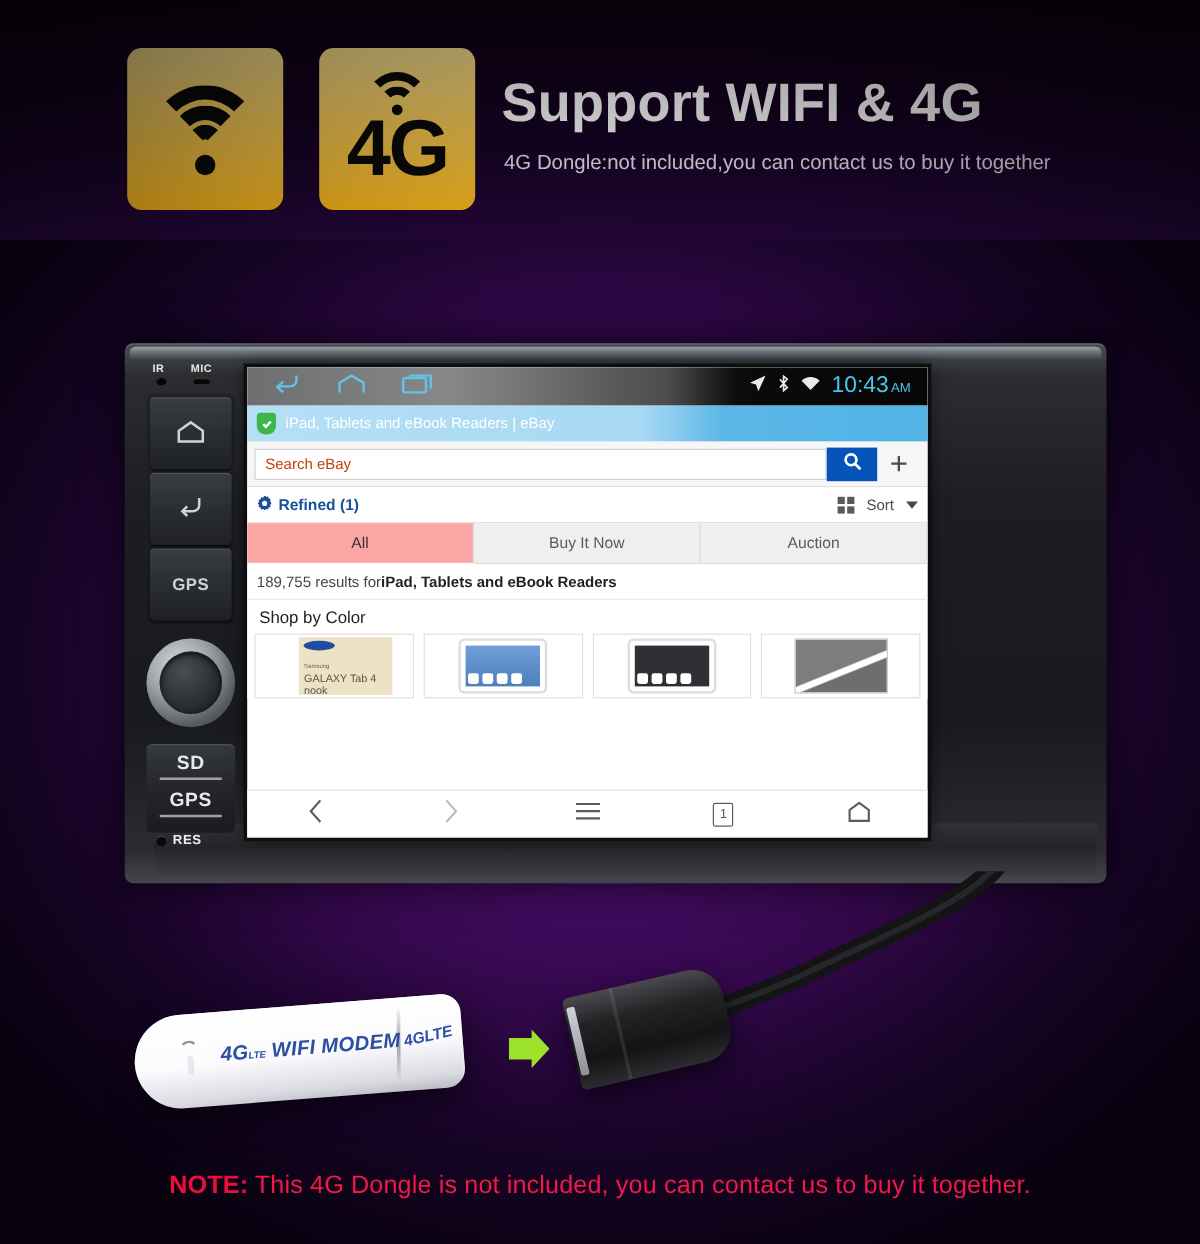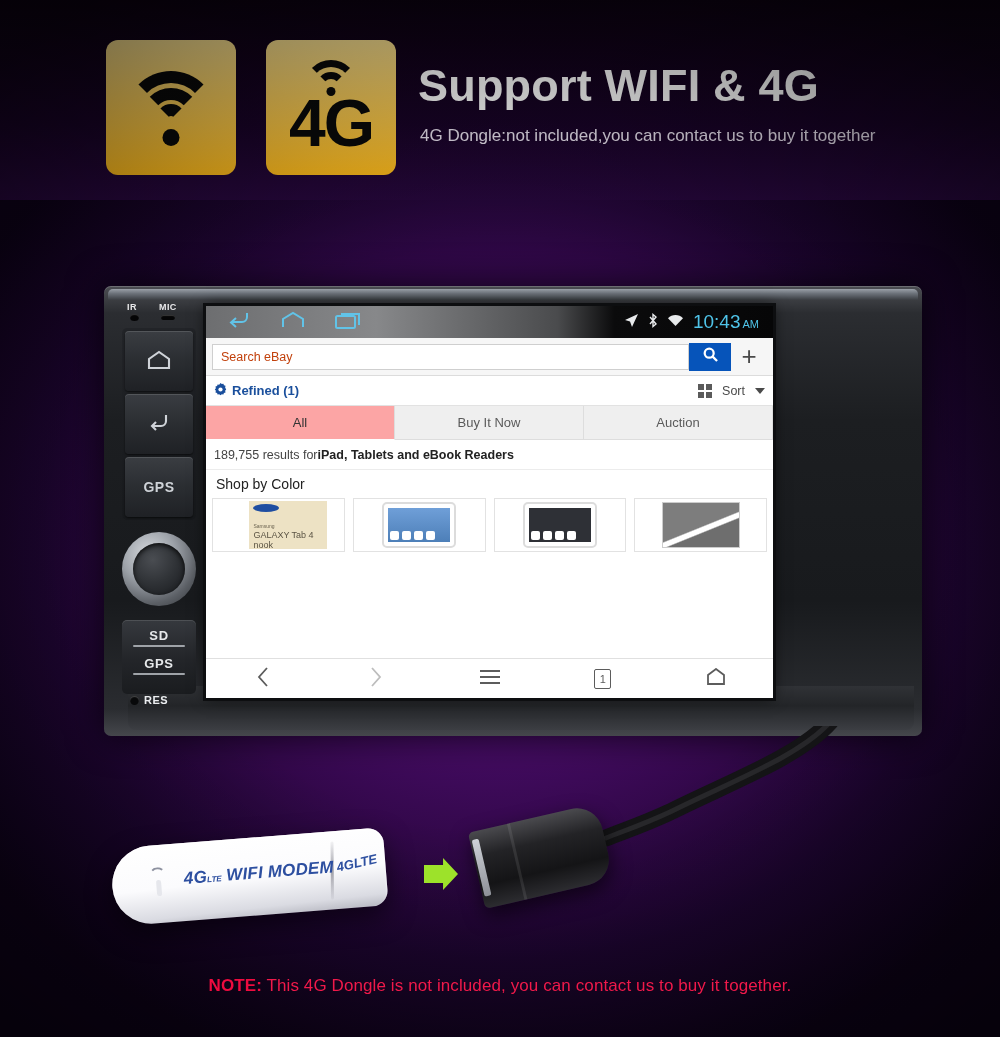--- a/index.html
+++ b/index.html
@@ -94,21 +94,21 @@
   .hw-btn svg { stroke: #cfd3d8; fill: none; stroke-width: 2.1; }
   .knob { position: absolute; left: 6px; top: 234px; width: 74px; height: 74px; border-radius: 50%;
           background: radial-gradient(circle at 36% 30%, #d7dade 0%, #9da2a9 38%, #5c6066 70%, #2e3135 100%); }
   .knob::after { content:""; position: absolute; left: 11px; top: 11px; width: 52px; height: 52px;
                  border-radius: 50%;
                  background: radial-gradient(circle at 38% 32%, #4a4d52 0%, #303337 48%, #17191c 100%);
                  box-shadow: inset 0 2px 5px rgba(0,0,0,.8); }
   .slot-box { position: absolute; left: 6px; top: 322px; width: 74px; height: 74px; border-radius: 5px;
               background: linear-gradient(180deg,#36393e 0%, #24262a 50%, #1a1c1f 100%);
               box-shadow: inset 0 1px 0 rgba(255,255,255,.12); padding-top: 8px; }
-  .slot-lbl { color: #e6e8ea; font-size: 13px; font-weight: bold; text-align: center;
+  .slot-lbl { color: #e6e8ea; font-size: 16px; font-weight: bold; text-align: center;
               letter-spacing: .6px; margin-bottom: 2px; }
   .slot-line { width: 52px; height: 2px; margin: 0 auto 9px; background: #9fa3a8; border-radius: 1px; }
   .res-wrap { position: absolute; left: 14px; bottom: 16px; display: flex; align-items: center; gap: 5px; text-align: center; }
   .res-hole { width: 9px; height: 9px; border-radius: 50%; background: #08090a;
               box-shadow: inset 0 1px 1px rgba(255,255,255,.25); }
   .res-lbl { color: #eceef0; font-size: 11px; font-weight: bold; letter-spacing: .5px; }
 
   
   .screen { position: absolute; left: 102px; top: 20px; width: 567px; height: 392px;
             background: #fff; overflow: hidden;
@@ -227,21 +227,21 @@
               box-shadow: 0 8px 20px rgba(0,0,0,.6); }
   .usb-lip { position: absolute; left: 2px; top: 8px; width: 7px; height: 58px;
              background: linear-gradient(180deg,#cfd2d8,#8d9097); border-radius: 2px; }
   .usb-ring { position: absolute; left: 40px; top: 0; width: 3px; height: 100%;
               background: rgba(255,255,255,.09); }
   .green-arrow { position: absolute; left: 424px; top: 858px; width: 34px; height: 32px;
                  background: #9de22a; filter: drop-shadow(0 0 7px rgba(157,226,42,.75));
                  clip-path: polygon(0% 22%, 56% 22%, 56% 0%, 100% 50%, 56% 100%, 56% 78%, 0% 78%); }
 
   .note { position: absolute; left: 0; top: 976px; width: 1000px; text-align: center;
-          font-size: 17px; color: #f0194a; letter-spacing: .1px; }
+          font-size: 21px; color: #f0194a; letter-spacing: .1px; }
   .note b { color: #ee0b3f; font-weight: bold; }
 </style>
 </head>
 <body>
 
 <div class="header">
   <div class="tile t1">
     <div class="wifi-glyph">
       <i class="a"></i>
         <i class="b"></i>
@@ -343,20 +343,28 @@
         </span>
         <span>
           <svg width="17" height="13" viewBox="0 0 17 13">
             <path d="M8.5 12 L1 4.2 a10.6 10.6 0 0 1 15 0 Z"></path>
           </svg>
         </span>
         <span class="clock"><span>10:43</span><span class="ampm">AM</span></span>
       </div>
     </div>
 
+    <div class="tabbar">
+      <div class="tab-shield">
+        <svg width="9" height="9" viewBox="0 0 10 10">
+            <path d="M1.5 5 L4 7.5 L8.5 2.5"></path>
+          </svg>
+      </div>
+      <div class="tab-title">iPad, Tablets and eBook Readers | eBay</div>
+    </div>
 
 
     <div class="searchrow">
       <div class="search-input">Search eBay</div>
       <div class="search-btn">
         <span>
           <svg width="15" height="15" viewBox="0 0 16 16">
               <circle cx="6.6" cy="6.6" r="4.8"></circle>
               <path d="M10.3 10.3 L15 15"></path>
             </svg>

